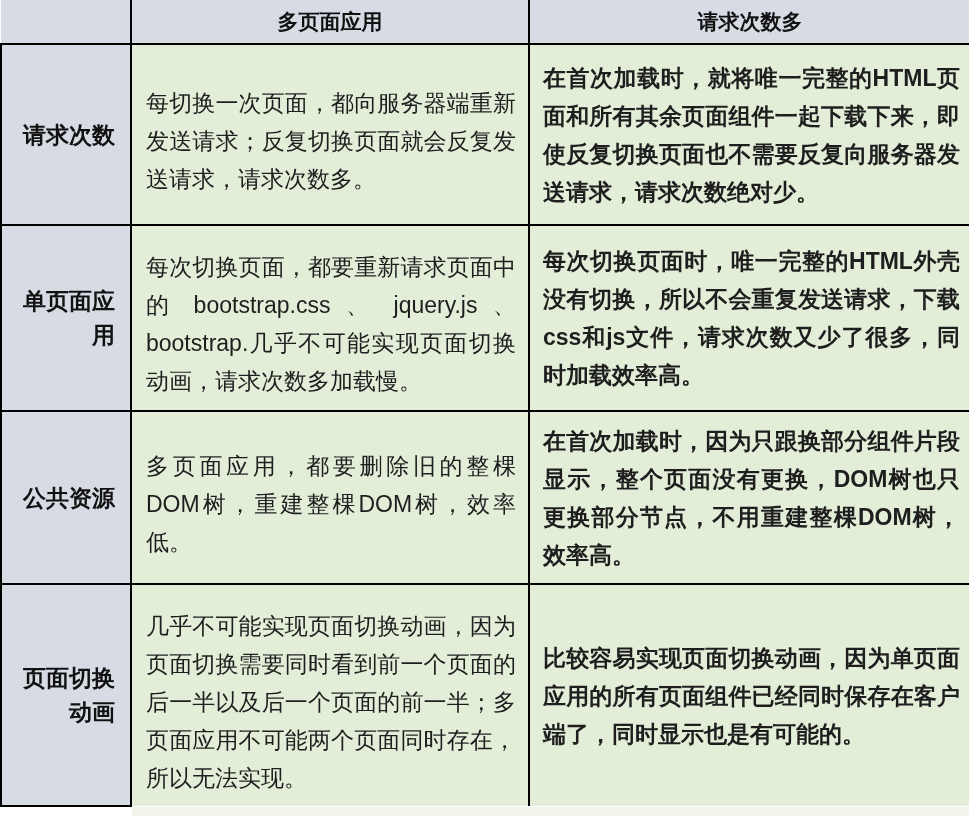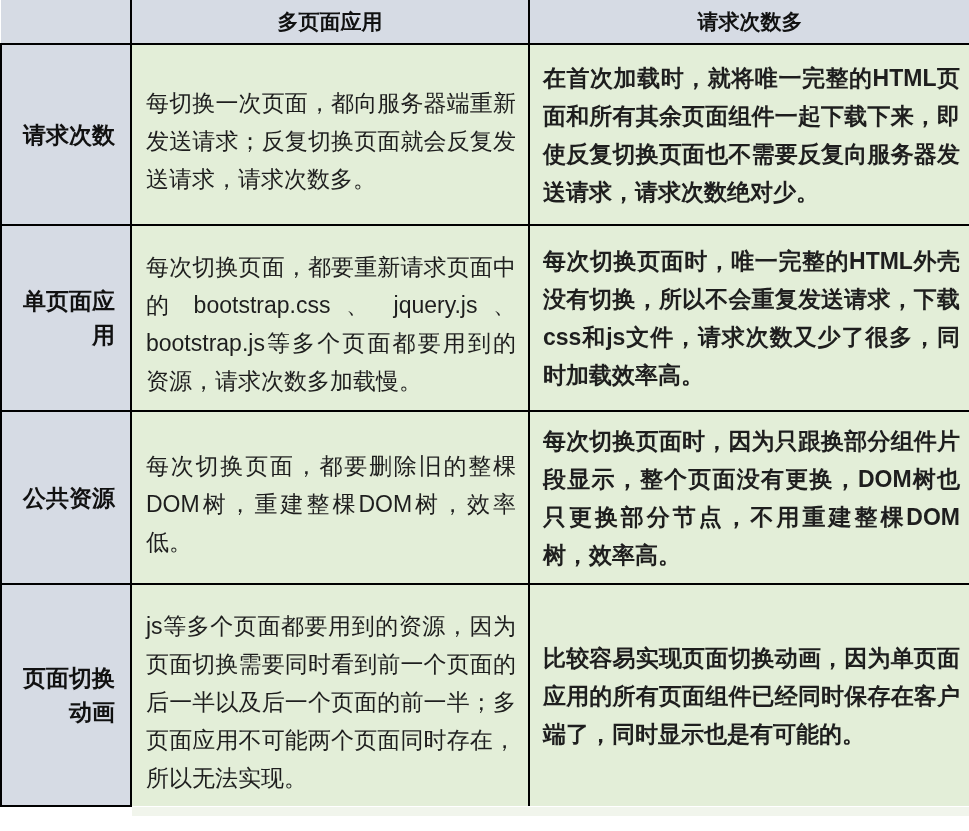--- a/index.html
+++ b/index.html
@@ -78,31 +78,31 @@
       </tr>
     </thead>
     <tbody>
       <tr class="r1">
         <th class="label">请求次数</th>
         <td class="mpa">每切换一次页面，都向服务器端重新发送请求；反复切换页面就会反复发送请求，请求次数多。</td>
         <td class="spa">在首次加载时，就将唯一完整的HTML页面和所有其余页面组件一起下载下来，即使反复切换页面也不需要反复向服务器发送请求，请求次数绝对少。</td>
       </tr>
       <tr class="r2">
         <th class="label">单页面应用</th>
-        <td class="mpa">每次切换页面，都要重新请求页面中的 bootstrap.css 、 jquery.js 、bootstrap.js等多个页面都要用到的资源，请求次数多加载慢。</td>
+        <td class="mpa">每次切换页面，都要重新请求页面中的 bootstrap.css 、 jquery.js 、bootstrap.几乎不可能实现页面切换动画，请求次数多加载慢。</td>
         <td class="spa">每次切换页面时，唯一完整的HTML外壳没有切换，所以不会重复发送请求，下载css和js文件，请求次数又少了很多，同时加载效率高。</td>
       </tr>
       <tr class="r3">
         <th class="label">公共资源</th>
-        <td class="mpa">每次切换页面，都要删除旧的整棵DOM树，重建整棵DOM树，效率低。</td>
-        <td class="spa">每次切换页面时，因为只跟换部分组件片段显示，整个页面没有更换，DOM树也只更换部分节点，不用重建整棵DOM树，效率高。</td>
+        <td class="mpa">多页面应用，都要删除旧的整棵DOM树，重建整棵DOM树，效率低。</td>
+        <td class="spa">在首次加载时，因为只跟换部分组件片段显示，整个页面没有更换，DOM树也只更换部分节点，不用重建整棵DOM树，效率高。</td>
       </tr>
       <tr class="r4">
         <th class="label">页面切换动画</th>
-        <td class="mpa">js等多个页面都要用到的资源，因为页面切换需要同时看到前一个页面的后一半以及后一个页面的前一半；多页面应用不可能两个页面同时存在，所以无法实现。</td>
+        <td class="mpa">几乎不可能实现页面切换动画，因为页面切换需要同时看到前一个页面的后一半以及后一个页面的前一半；多页面应用不可能两个页面同时存在，所以无法实现。</td>
         <td class="spa">比较容易实现页面切换动画，因为单页面应用的所有页面组件已经同时保存在客户端了，同时显示也是有可能的。</td>
       </tr>
     </tbody>
   </table>
   <div class="bottom-strip">
     <div class="left"></div>
     <div class="right"></div>
   </div>
 </div>
 

